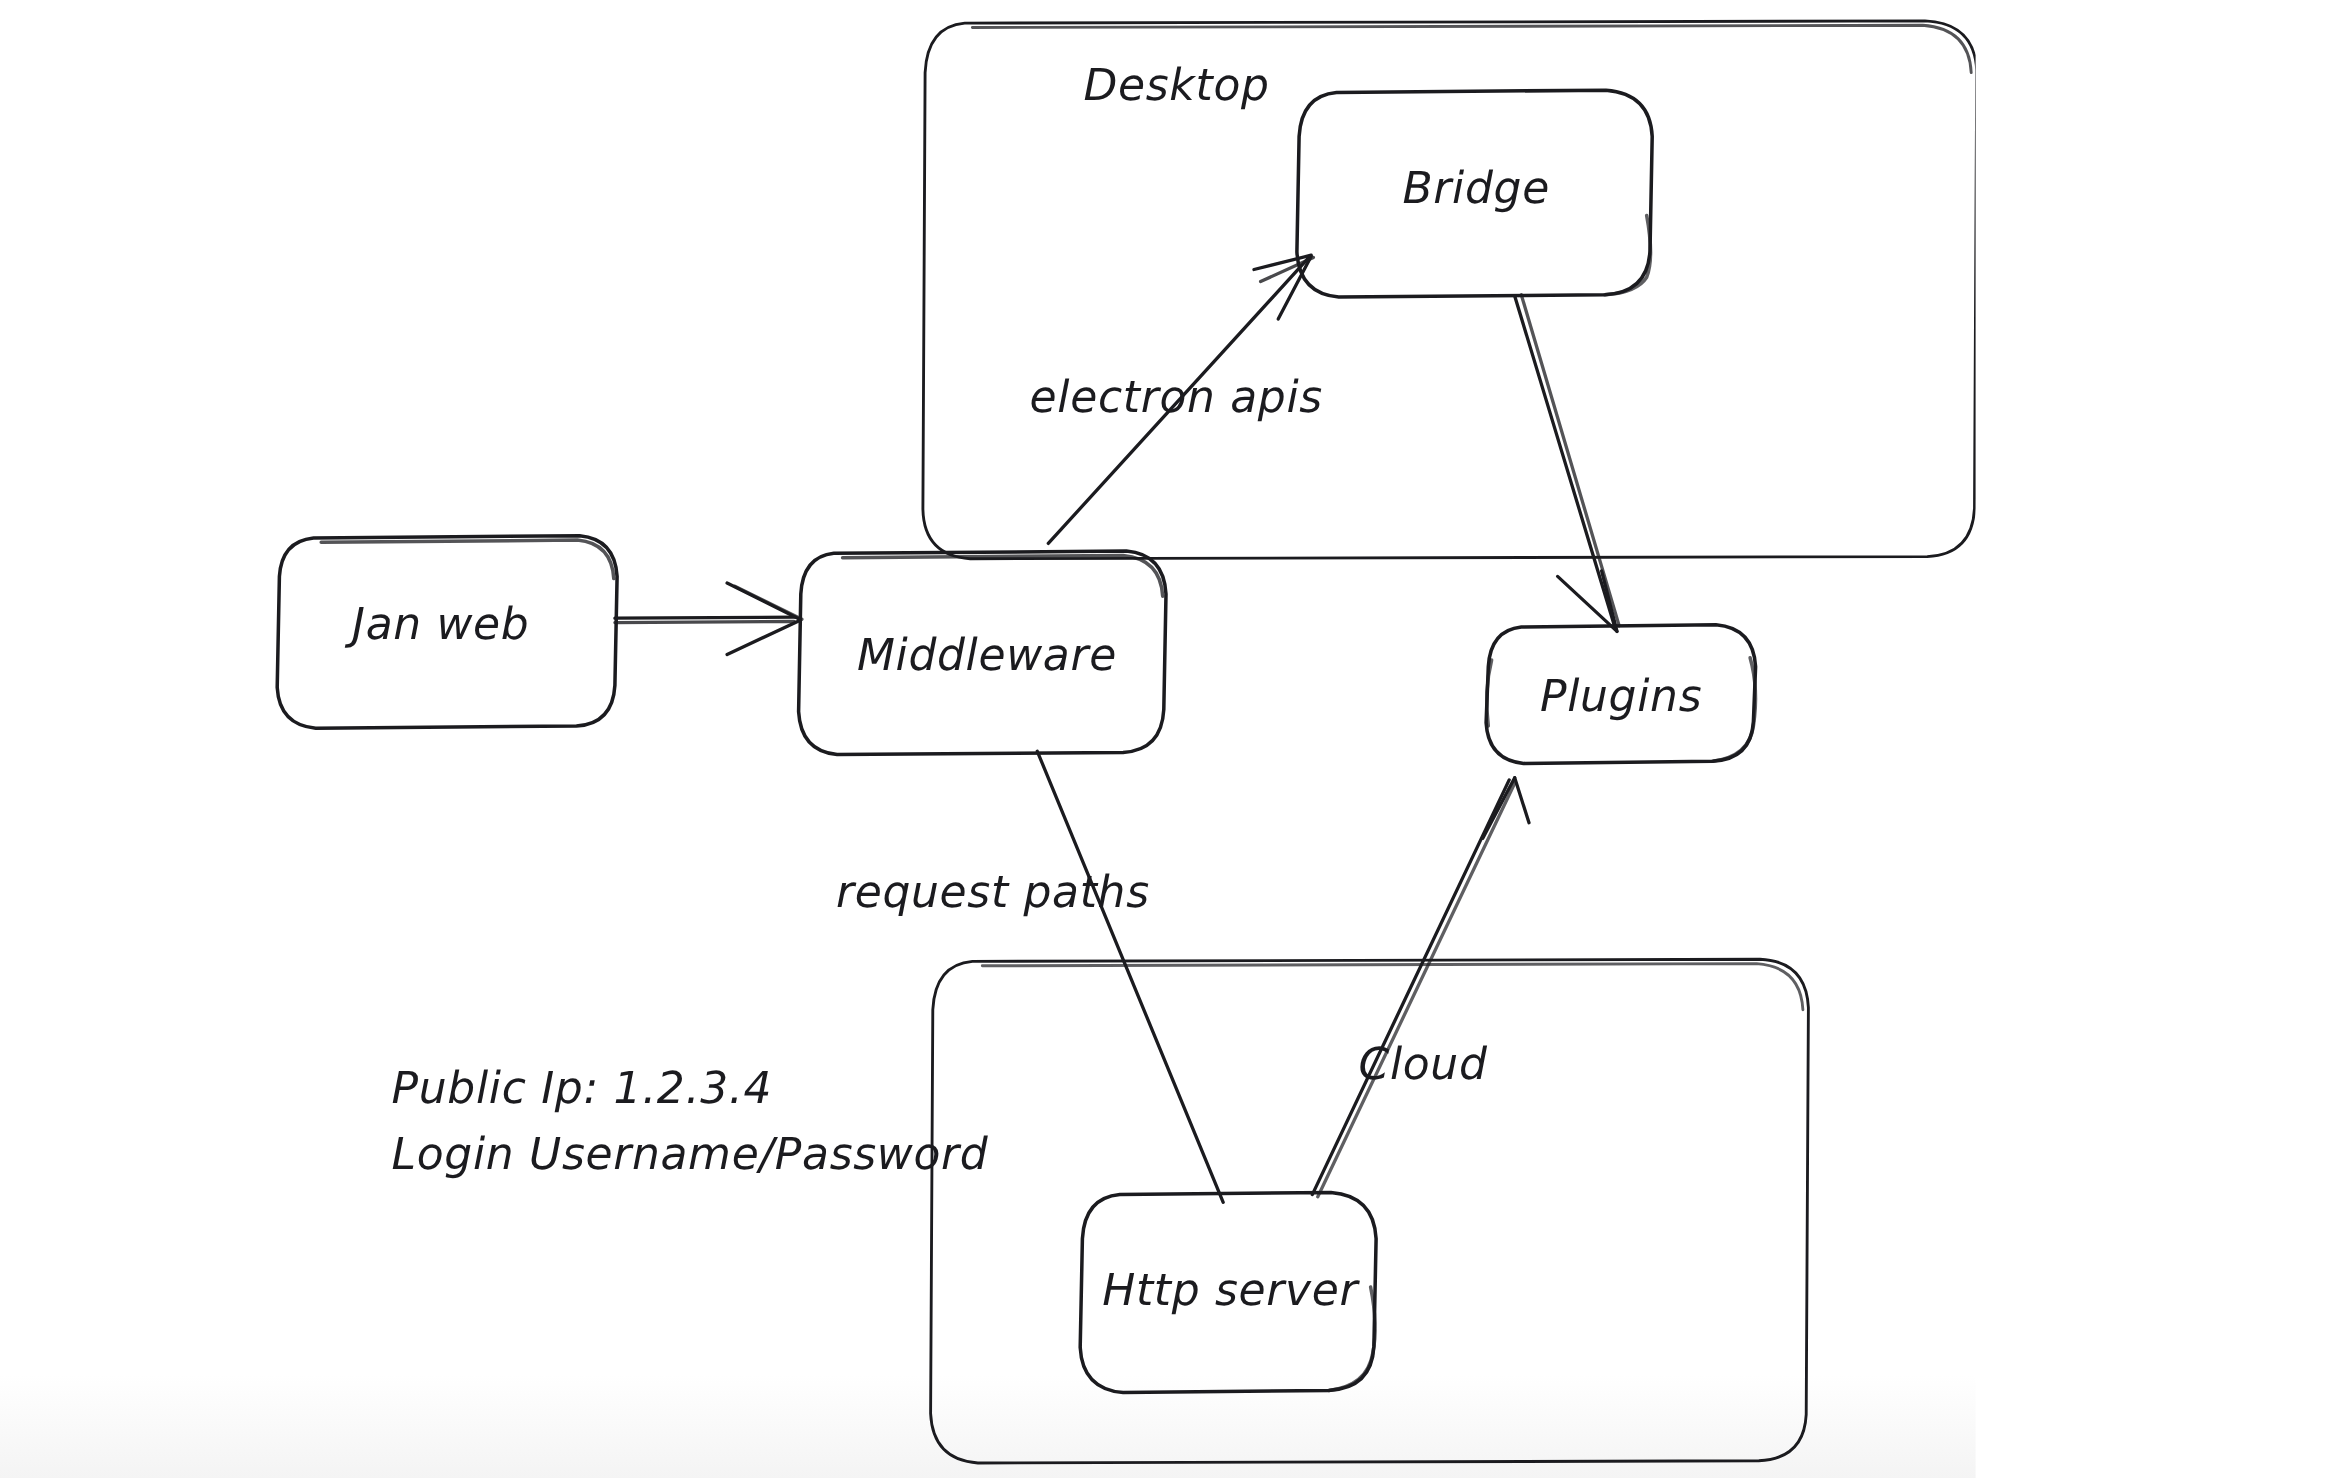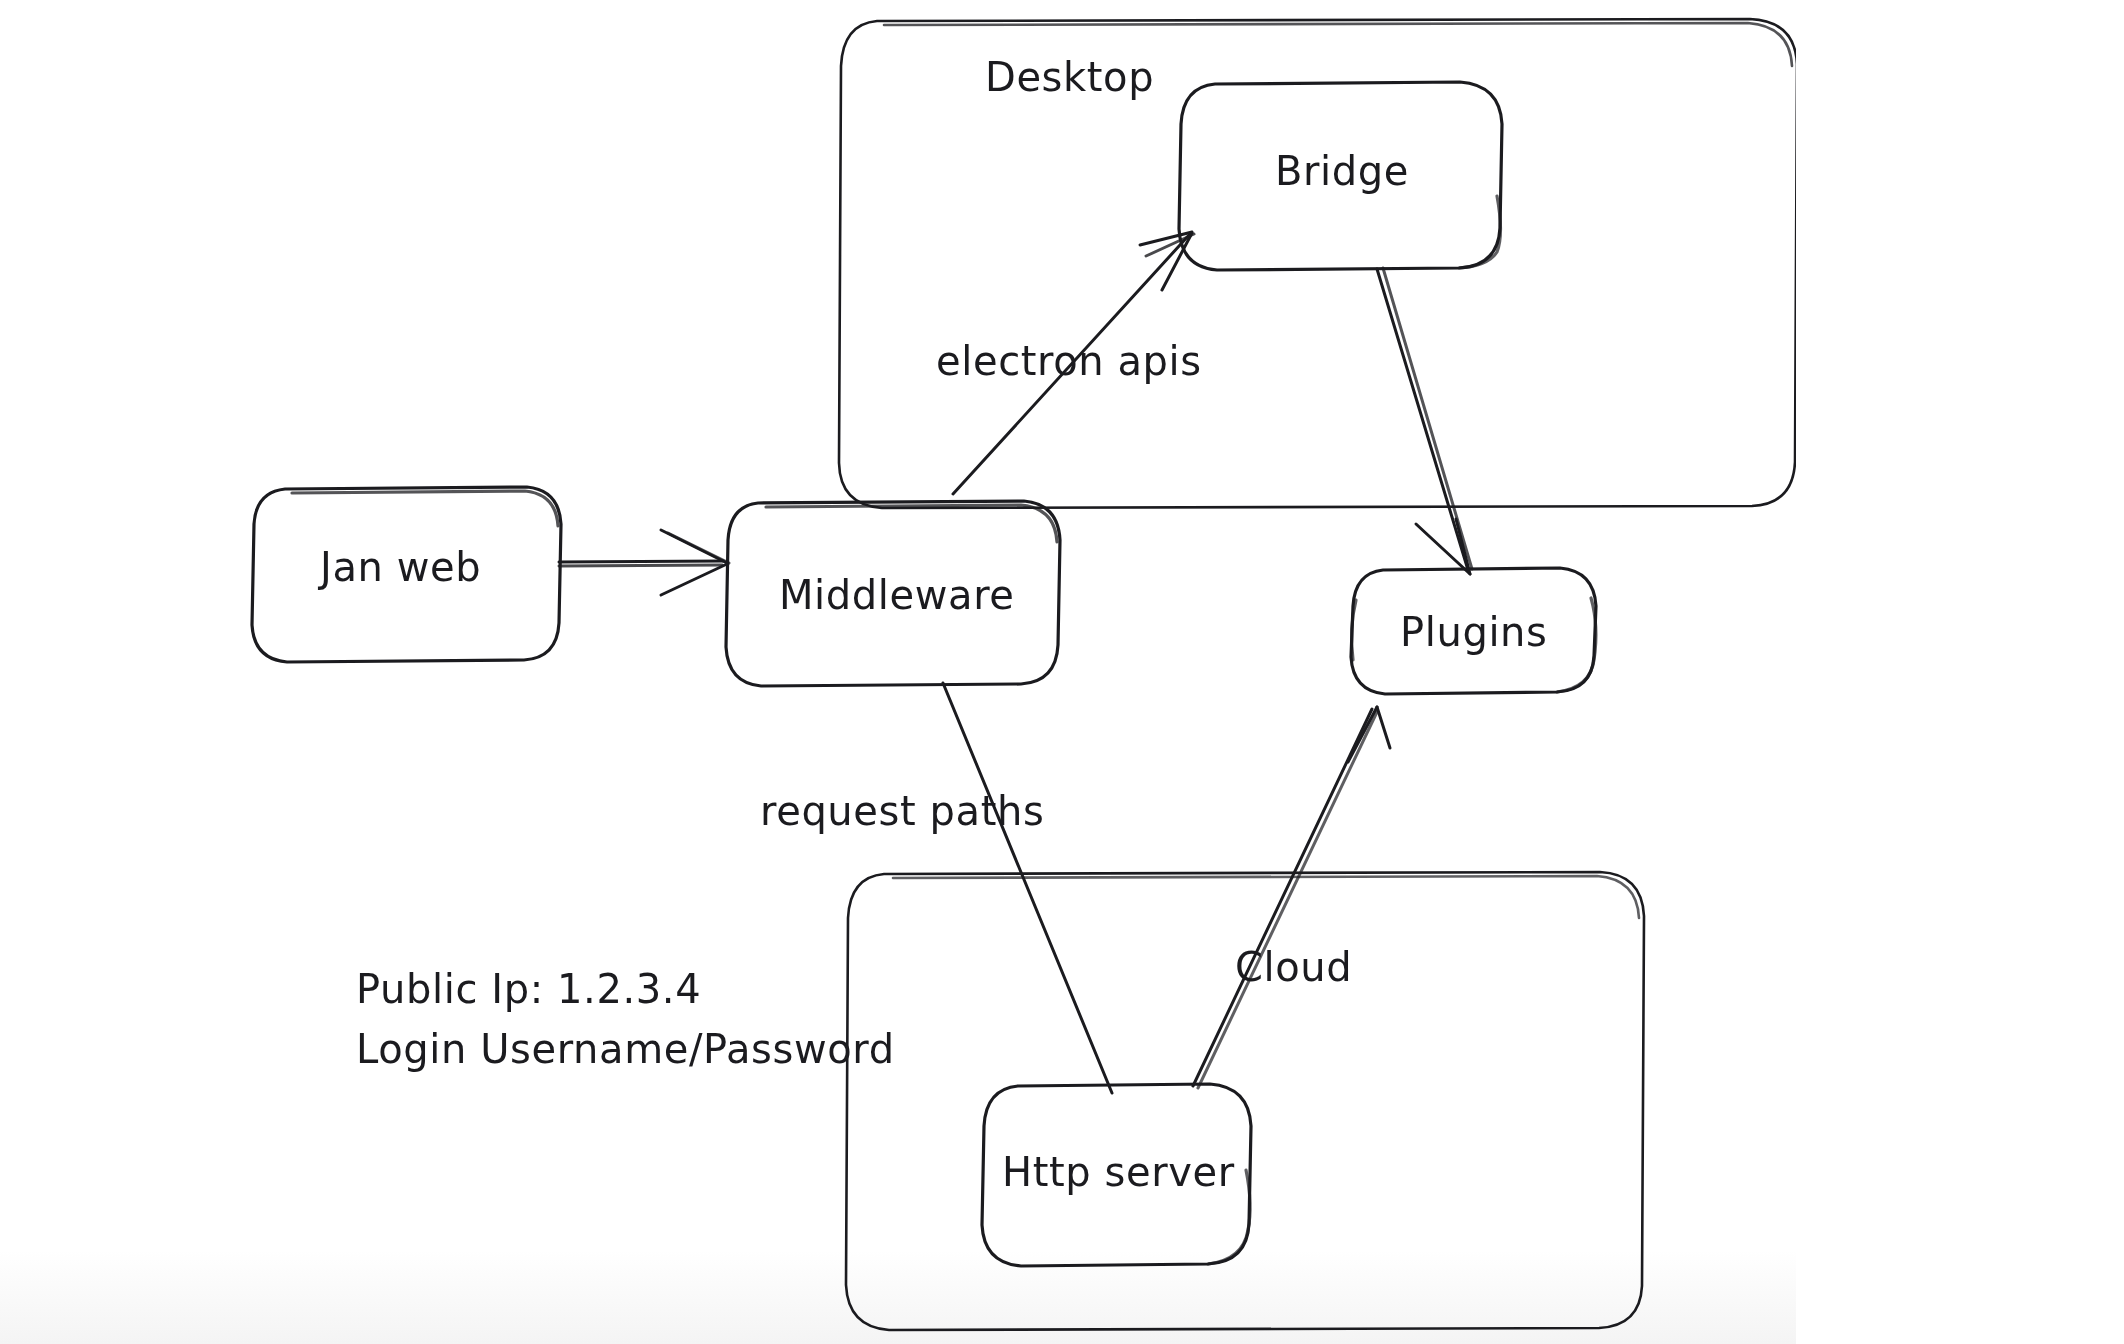--- a/index.html
+++ b/index.html
@@ -7,20 +7,21 @@
     padding: 0;
     background: #ffffff;
   }
   #canvas {
     position: relative;
     width: 1796px;
     height: 1344px;
     background: linear-gradient(to bottom, #ffffff 0%, #ffffff 93%, #f4f4f4 100%);
     overflow: hidden;
     font-family: "DejaVu Sans", sans-serif;
+    font-style: italic;
   }
   #diagram-svg {
     position: absolute;
     left: 0;
     top: 0;
     width: 2124px;
     height: 1344px;
   }
   .hand-text {
     font-family: "DejaVu Sans", sans-serif;

